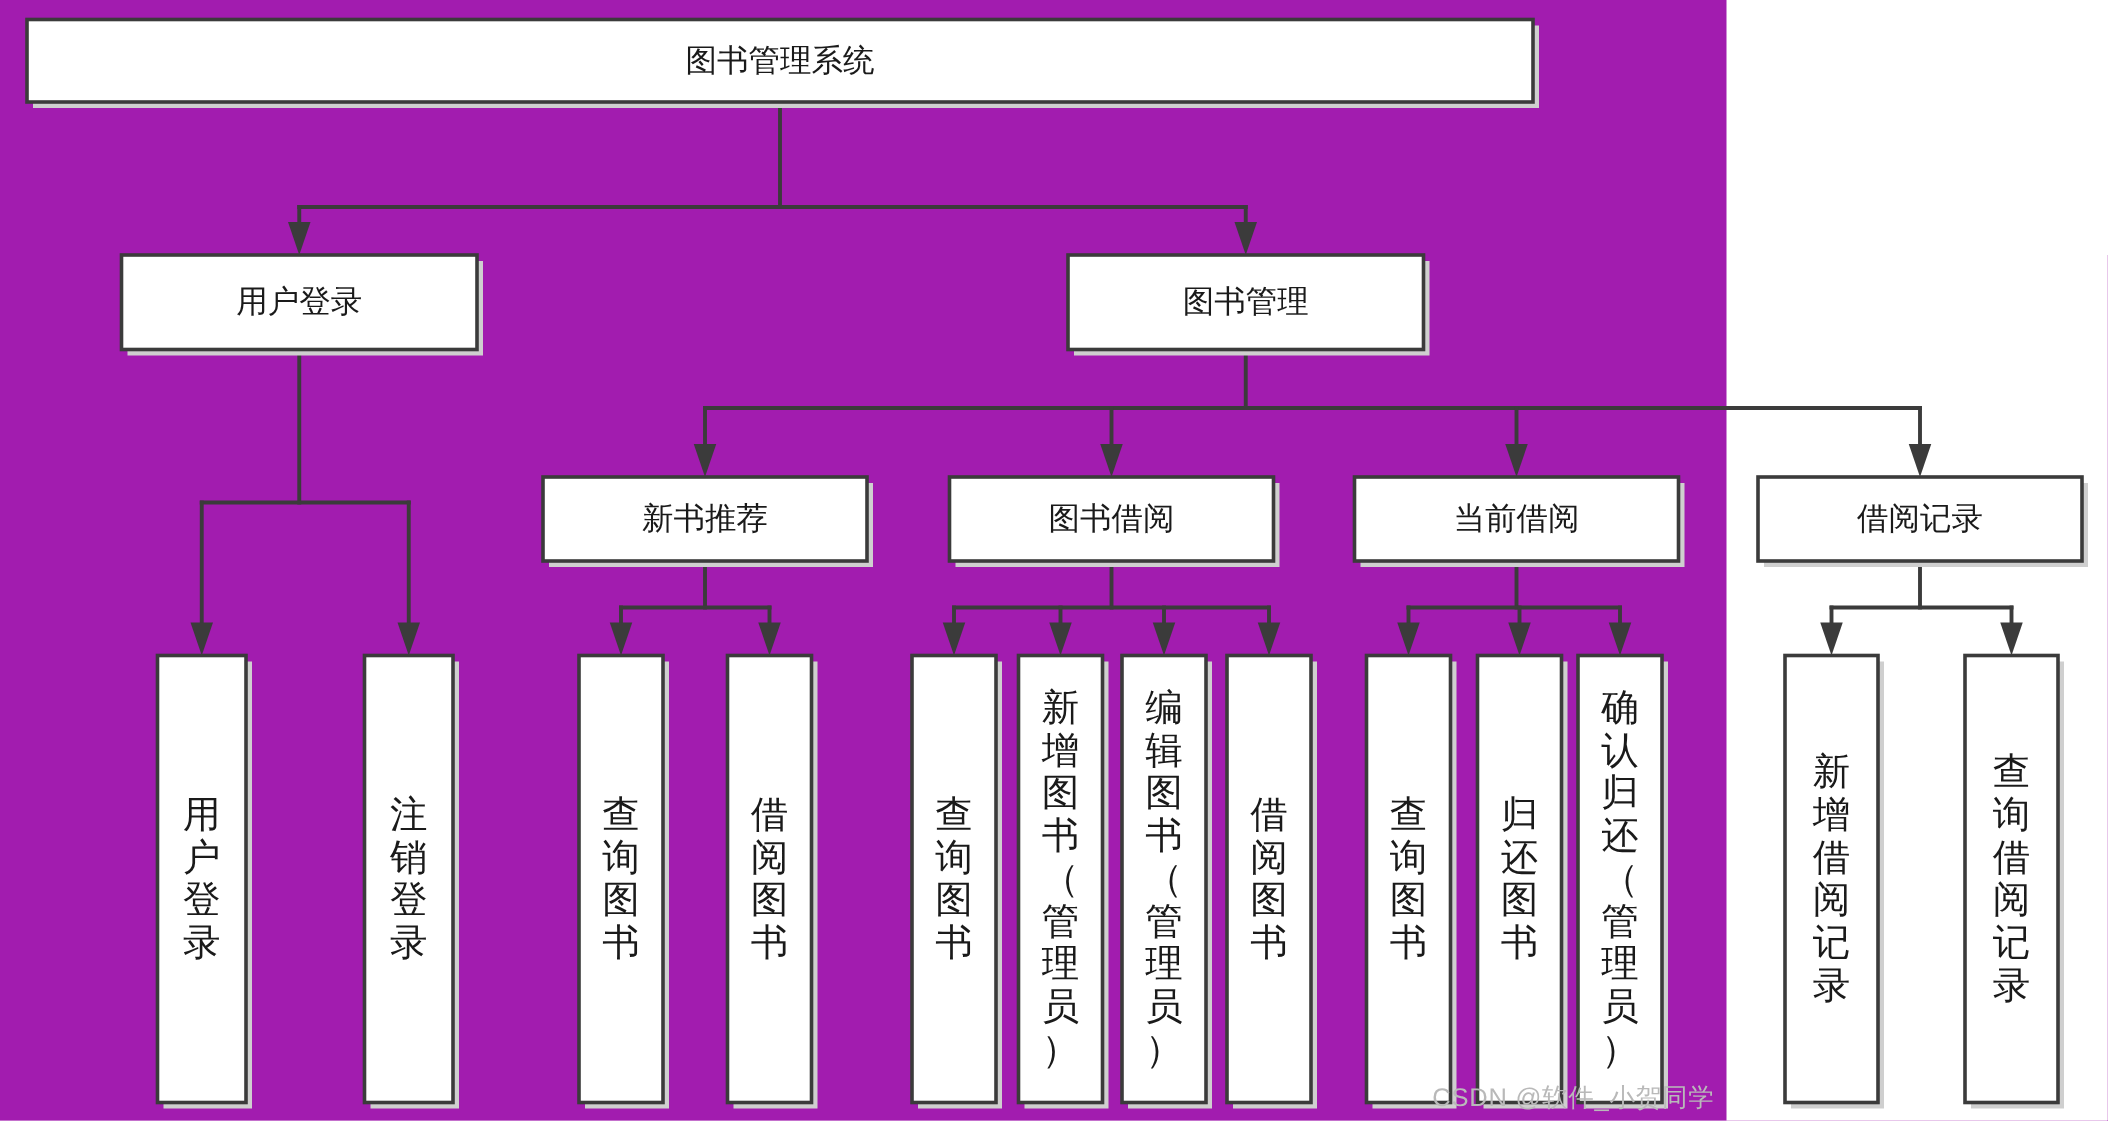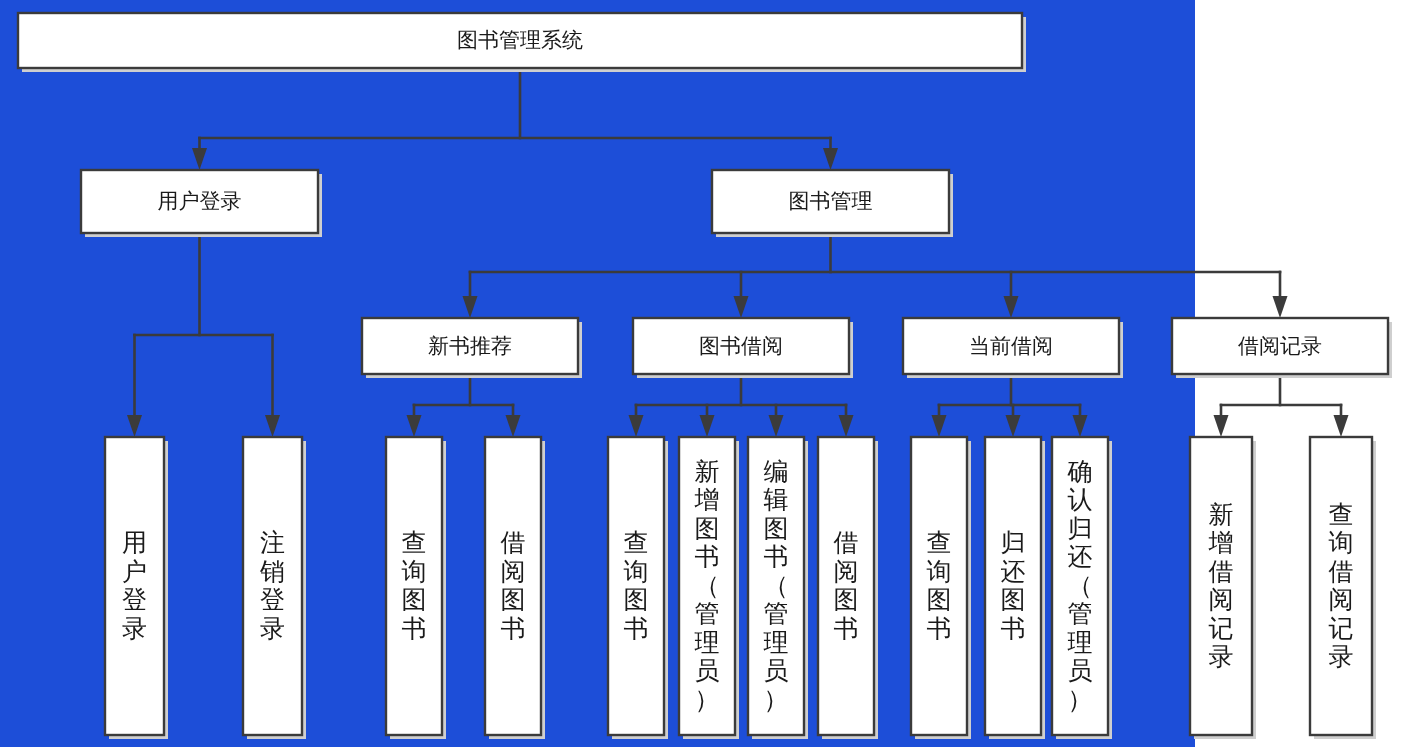--- a/index.html
+++ b/index.html
@@ -11,22 +11,21 @@
     width: 1405px;
     height: 747px;
     font-family: "Liberation Sans", sans-serif;
     overflow: hidden;
     position: relative;
   }
   #diagram-root {
     position: relative;
     width: 1151px;
     height: 747px;
-    background: #1d4ed8;
-    padding-left: 44px;
+    background: #a21caf;
   }
   svg#tree-svg {
     position: absolute;
     top: 0;
     left: 0;
     width: 1405px;
     height: 747px;
     display: block;
   }
   .node-rect {
@@ -240,13 +239,14 @@
           <rect class="node-rect" x="1190" y="437" width="62" height="298"></rect>
           <text class="node-label-v" x="1221" y="0"><tspan x="1221" y="522.73">新</tspan><tspan x="1221" y="551.23">增</tspan><tspan x="1221" y="579.73">借</tspan><tspan x="1221" y="608.23">阅</tspan><tspan x="1221" y="636.73">记</tspan><tspan x="1221" y="665.23">录</tspan></text>
         </g>
         <g>
           <rect class="node-shadow" x="1314" y="441" width="62" height="298"></rect>
           <rect class="node-rect" x="1310" y="437" width="62" height="298"></rect>
           <text class="node-label-v" x="1341" y="0"><tspan x="1341" y="522.73">查</tspan><tspan x="1341" y="551.23">询</tspan><tspan x="1341" y="579.73">借</tspan><tspan x="1341" y="608.23">阅</tspan><tspan x="1341" y="636.73">记</tspan><tspan x="1341" y="665.23">录</tspan></text>
         </g>
       </g>
     </svg>
+  <div class="watermark">CSDN @软件_小贺同学</div>
 </div>
 
 </body></html>

